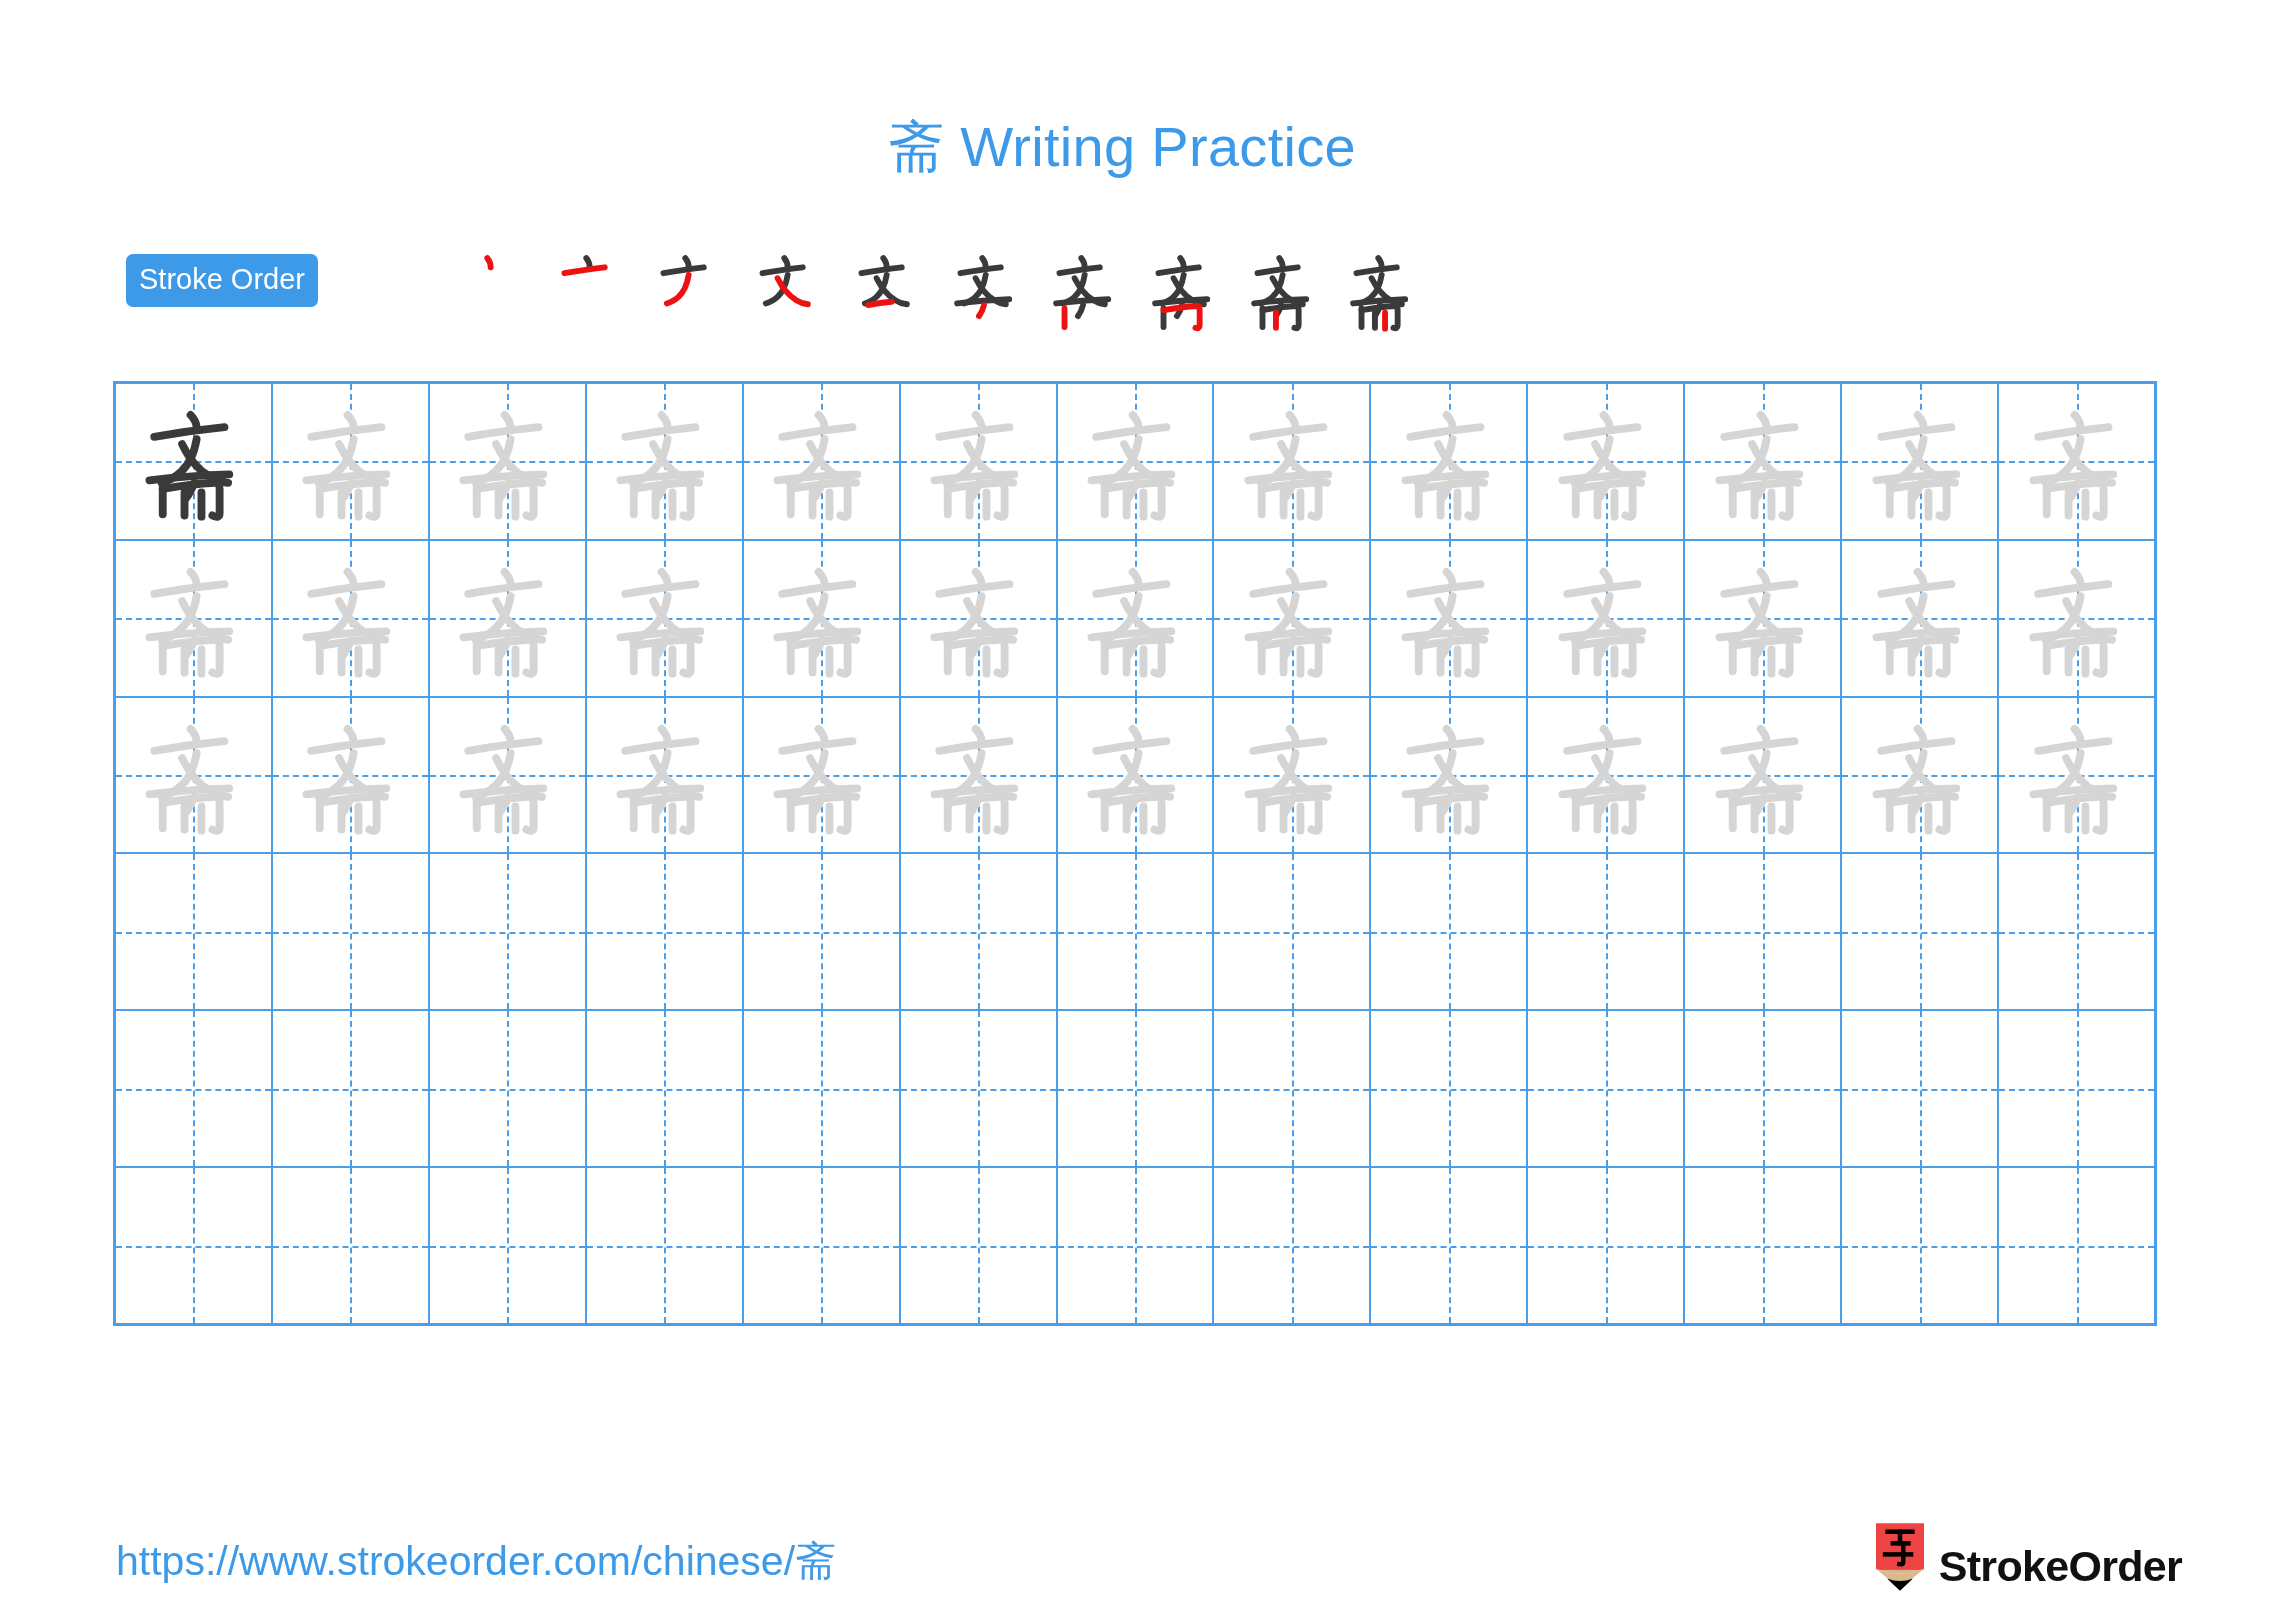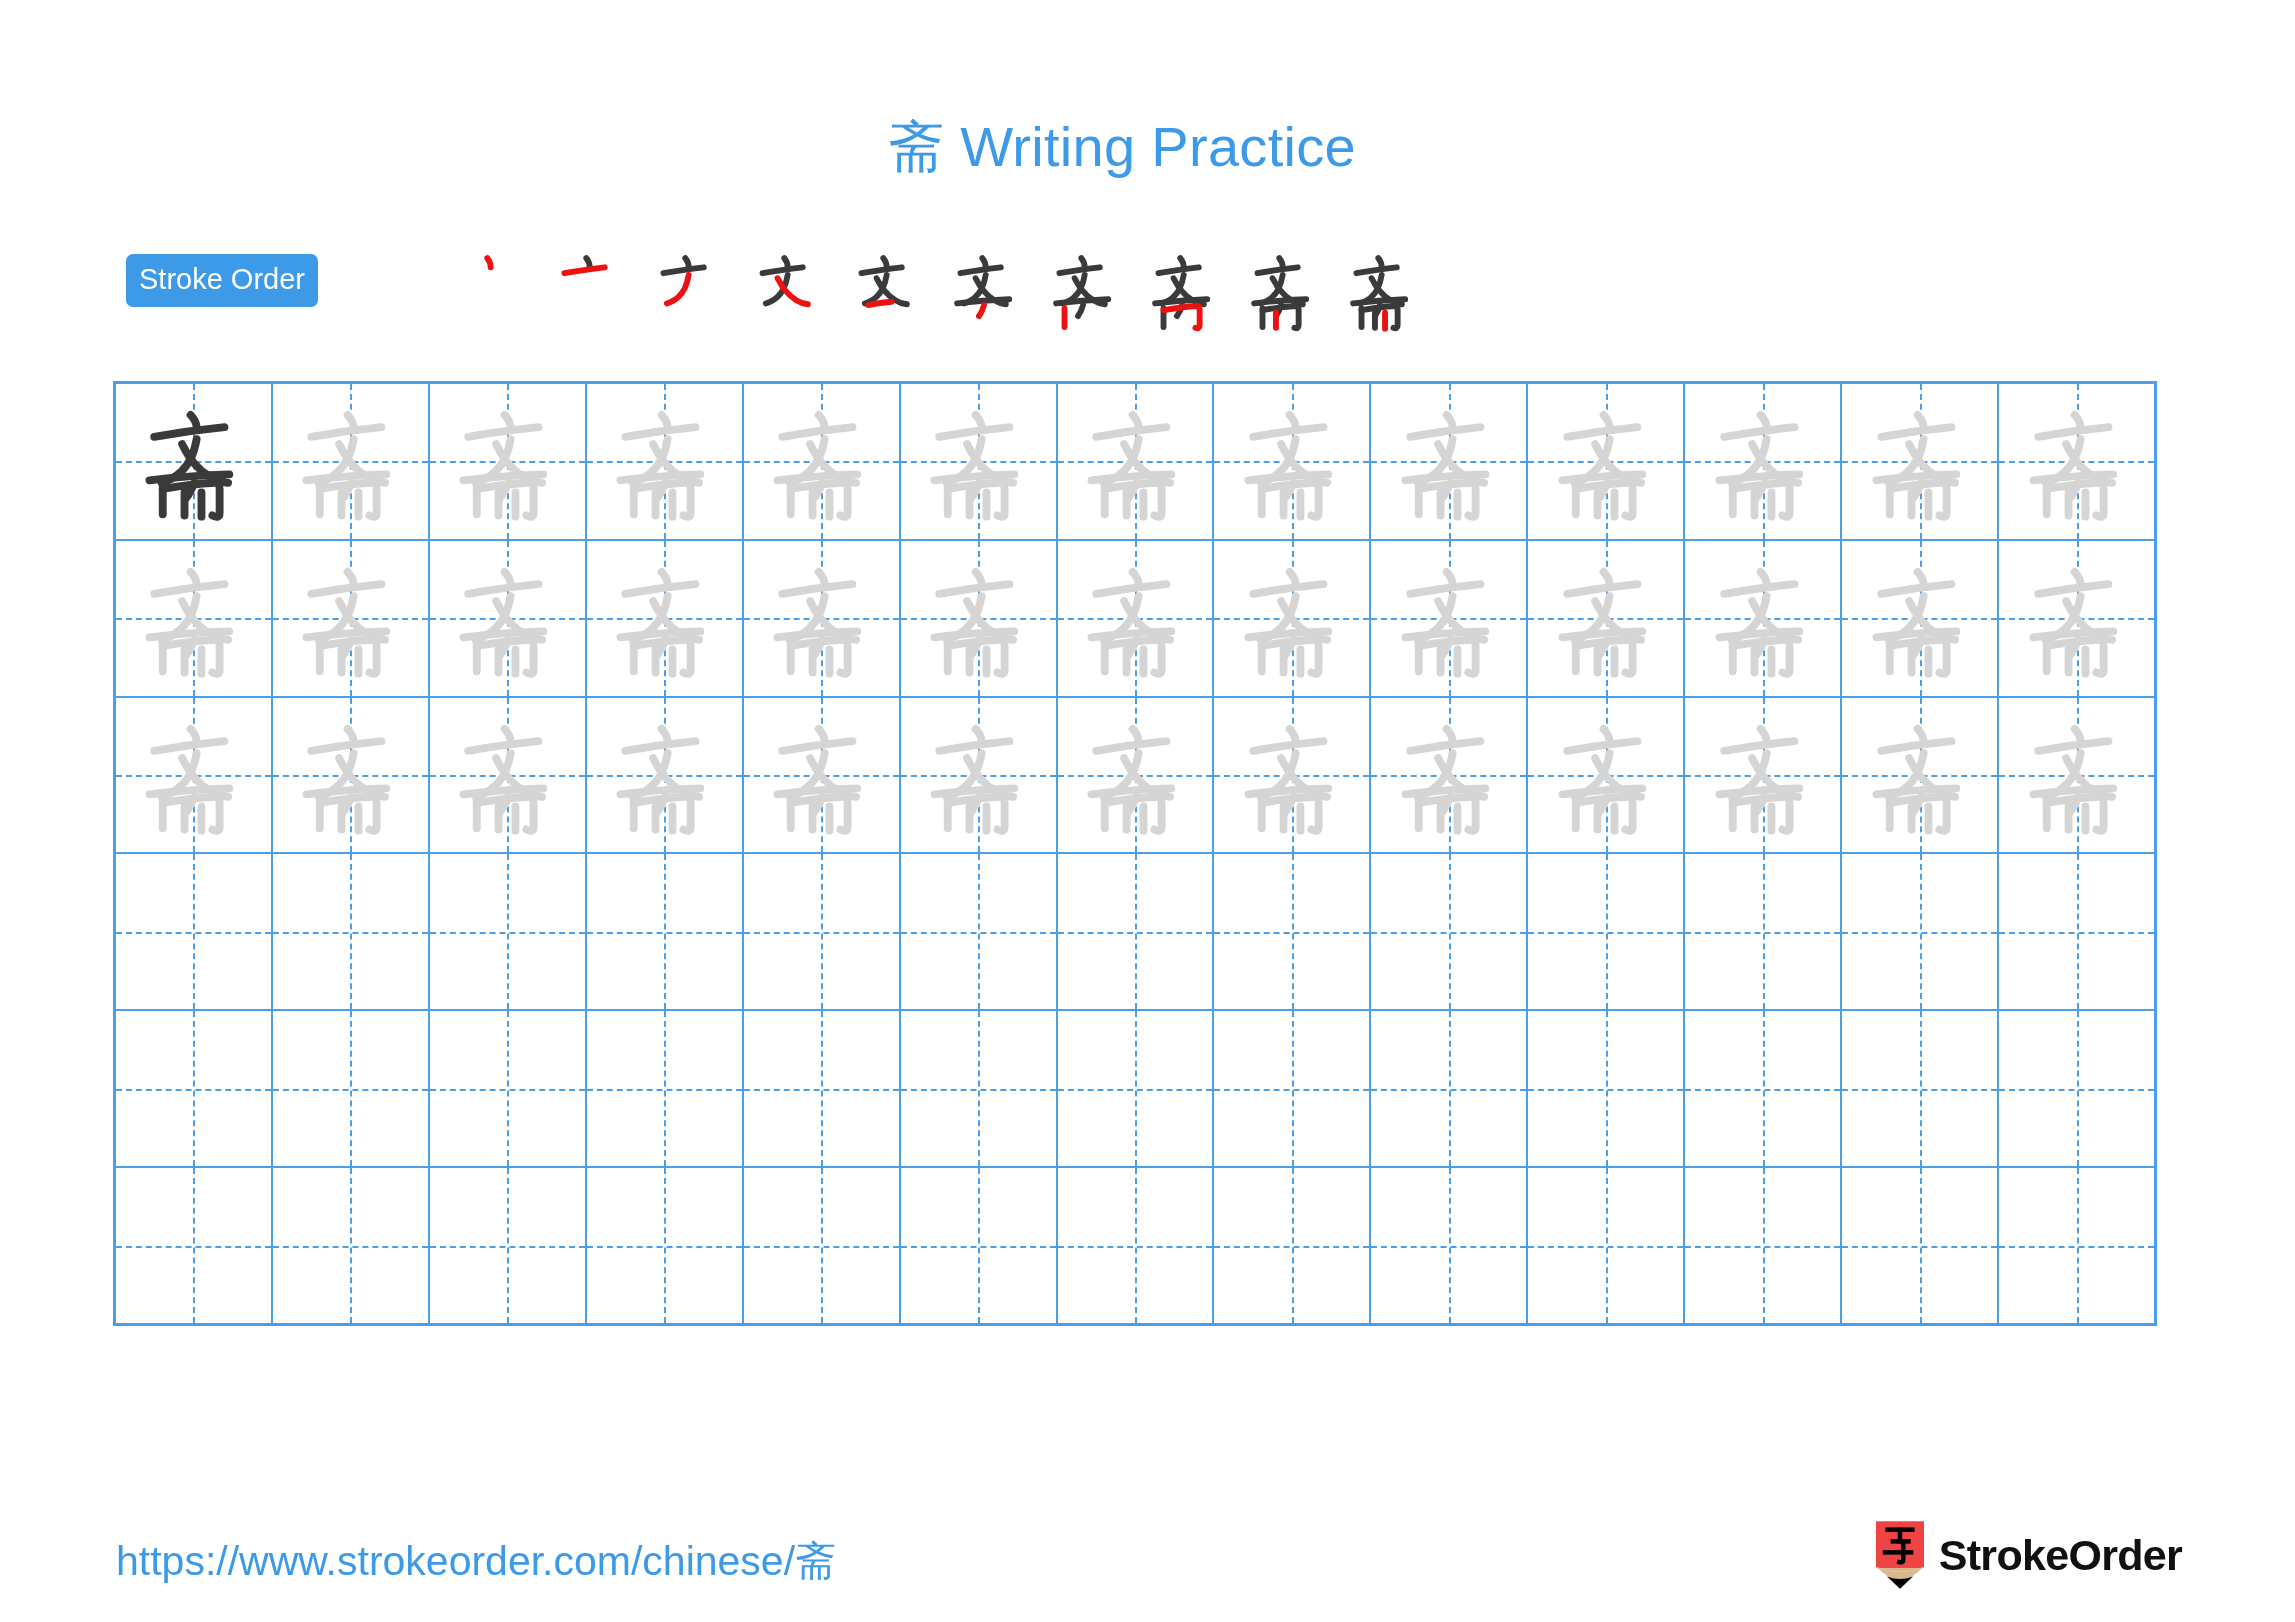--- a/index.html
+++ b/index.html
@@ -144,21 +144,21 @@
     font-size: 41px;
     color: #3d9ae8;
     white-space: nowrap;
   }
   #footer-brand {
     position: absolute;
     right: 113px;
     top: 1519px;
     height: 72px;
     display: flex;
-    align-items: center;
+    align-items: flex-end;
     gap: 14.4px;
   }
   #brand-logo-mark {
     width: 48px;
     height: 68px;
     position: relative;
     flex: 0 0 auto;
   }
   #brand-name {
     font-size: 43px;

